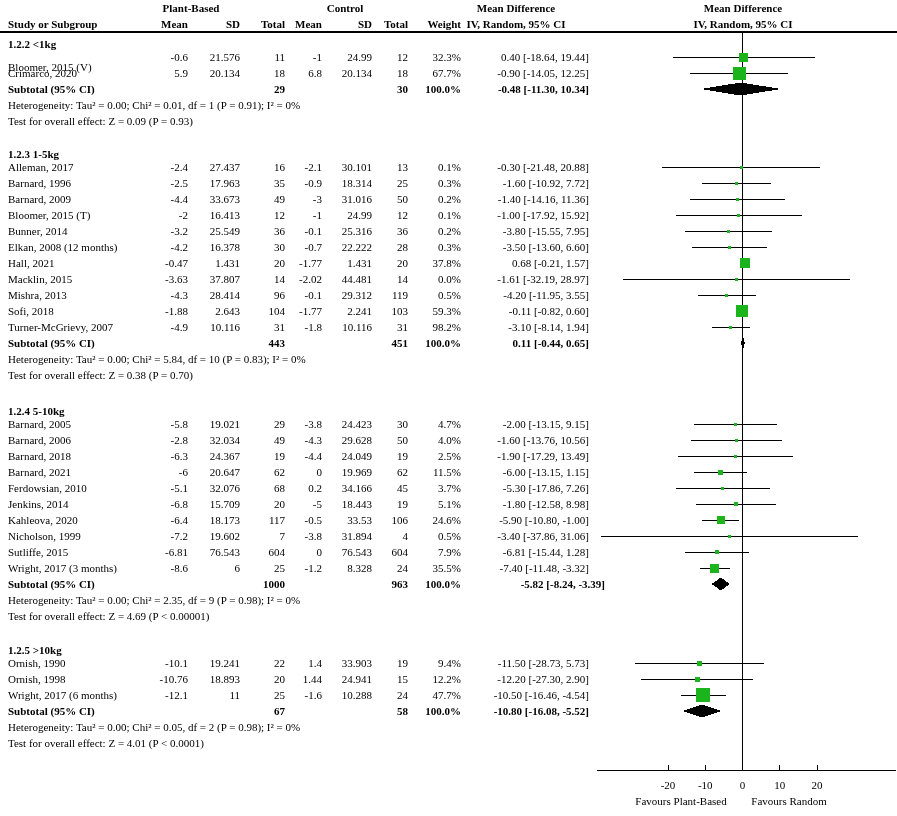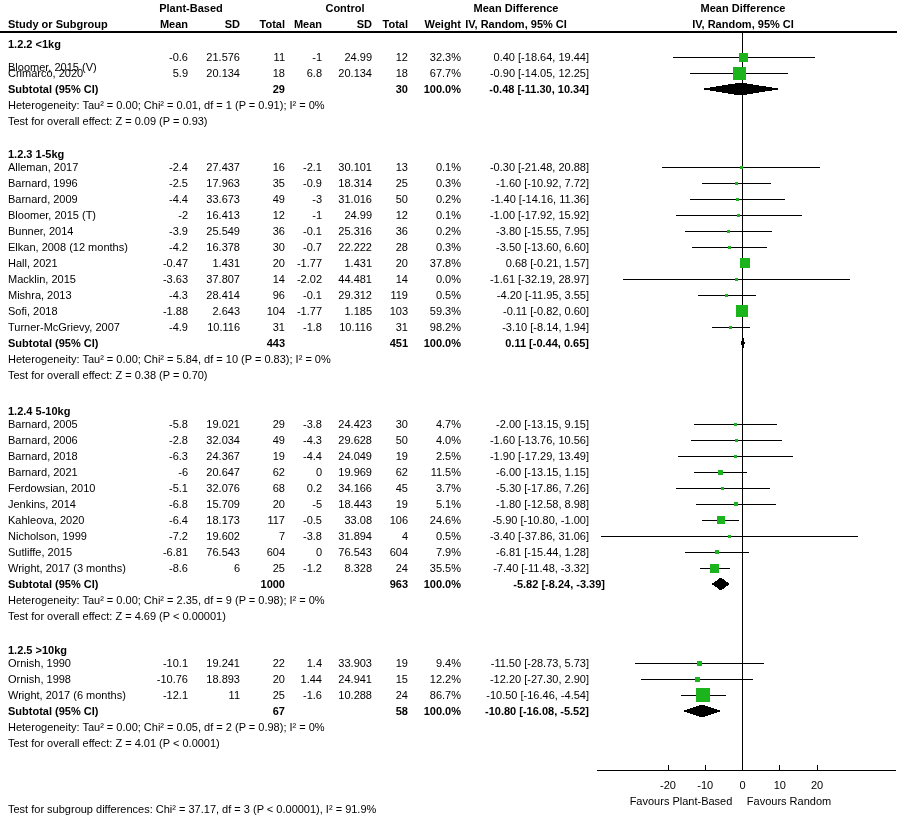--- a/index.html
+++ b/index.html
@@ -1,18 +1,18 @@
 <!DOCTYPE html>
 <html><head>
 <meta charset="utf-8">
 <style>
   html,body{margin:0;padding:0;background:#ffffff;}
   .canvas{
     position:relative;width:897px;height:816px;background:#ffffff;
-    font-family:Liberation Sans, sans-serif;font-size:11px;color:#000;
+    font-family:Liberation Serif, serif;font-size:11px;color:#000;
     overflow:hidden;
   }
   .t{position:absolute;white-space:nowrap;line-height:16px;height:16px;}
   .b{font-weight:bold;}
   .c{transform:translateX(-50%);}
   .rule{position:absolute;left:0;top:31px;width:897px;height:2px;background:#000;}
   svg{position:absolute;left:0;top:0;}
 </style>
 </head>
 <body>
@@ -161,21 +161,21 @@
       <div class="t" style="left:8px;top:207px">Bloomer, 2015 (T)</div>
       <div class="t" style="right:709px;top:207px">-2</div>
       <div class="t" style="right:657px;top:207px">16.413</div>
       <div class="t" style="right:612px;top:207px">12</div>
       <div class="t" style="right:575px;top:207px">-1</div>
       <div class="t" style="right:525px;top:207px">24.99</div>
       <div class="t" style="right:489px;top:207px">12</div>
       <div class="t" style="right:436px;top:207px">0.1%</div>
       <div class="t" style="right:308px;top:207px">-1.00 [-17.92, 15.92]</div>
       <div class="t" style="left:8px;top:223px">Bunner, 2014</div>
-      <div class="t" style="right:709px;top:223px">-3.9</div>
+      <div class="t" style="right:709px;top:223px">-3.2</div>
       <div class="t" style="right:657px;top:223px">25.549</div>
       <div class="t" style="right:612px;top:223px">36</div>
       <div class="t" style="right:575px;top:223px">-0.1</div>
       <div class="t" style="right:525px;top:223px">25.316</div>
       <div class="t" style="right:489px;top:223px">36</div>
       <div class="t" style="right:436px;top:223px">0.2%</div>
       <div class="t" style="right:308px;top:223px">-3.80 [-15.55, 7.95]</div>
       <div class="t" style="left:8px;top:239px">Elkan, 2008 (12 months)</div>
       <div class="t" style="right:709px;top:239px">-4.2</div>
       <div class="t" style="right:657px;top:239px">16.378</div>
@@ -210,21 +210,21 @@
       <div class="t" style="right:575px;top:287px">-0.1</div>
       <div class="t" style="right:525px;top:287px">29.312</div>
       <div class="t" style="right:489px;top:287px">119</div>
       <div class="t" style="right:436px;top:287px">0.5%</div>
       <div class="t" style="right:308px;top:287px">-4.20 [-11.95, 3.55]</div>
       <div class="t" style="left:8px;top:303px">Sofi, 2018</div>
       <div class="t" style="right:709px;top:303px">-1.88</div>
       <div class="t" style="right:657px;top:303px">2.643</div>
       <div class="t" style="right:612px;top:303px">104</div>
       <div class="t" style="right:575px;top:303px">-1.77</div>
-      <div class="t" style="right:525px;top:303px">1.185</div>
+      <div class="t" style="right:525px;top:303px">2.241</div>
       <div class="t" style="right:489px;top:303px">103</div>
       <div class="t" style="right:436px;top:303px">59.3%</div>
       <div class="t" style="right:308px;top:303px">-0.11 [-0.82, 0.60]</div>
       <div class="t" style="left:8px;top:319px">Turner-McGrievy, 2007</div>
       <div class="t" style="right:709px;top:319px">-4.9</div>
       <div class="t" style="right:657px;top:319px">10.116</div>
       <div class="t" style="right:612px;top:319px">31</div>
       <div class="t" style="right:575px;top:319px">-1.8</div>
       <div class="t" style="right:525px;top:319px">10.116</div>
       <div class="t" style="right:489px;top:319px">31</div>
@@ -290,21 +290,21 @@
       <div class="t" style="right:575px;top:496px">-5</div>
       <div class="t" style="right:525px;top:496px">18.443</div>
       <div class="t" style="right:489px;top:496px">19</div>
       <div class="t" style="right:436px;top:496px">5.1%</div>
       <div class="t" style="right:308px;top:496px">-1.80 [-12.58, 8.98]</div>
       <div class="t" style="left:8px;top:512px">Kahleova, 2020</div>
       <div class="t" style="right:709px;top:512px">-6.4</div>
       <div class="t" style="right:657px;top:512px">18.173</div>
       <div class="t" style="right:612px;top:512px">117</div>
       <div class="t" style="right:575px;top:512px">-0.5</div>
-      <div class="t" style="right:525px;top:512px">33.08</div>
+      <div class="t" style="right:525px;top:512px">33.53</div>
       <div class="t" style="right:489px;top:512px">106</div>
       <div class="t" style="right:436px;top:512px">24.6%</div>
       <div class="t" style="right:308px;top:512px">-5.90 [-10.80, -1.00]</div>
       <div class="t" style="left:8px;top:528px">Nicholson, 1999</div>
       <div class="t" style="right:709px;top:528px">-7.2</div>
       <div class="t" style="right:657px;top:528px">19.602</div>
       <div class="t" style="right:612px;top:528px">7</div>
       <div class="t" style="right:575px;top:528px">-3.8</div>
       <div class="t" style="right:525px;top:528px">31.894</div>
       <div class="t" style="right:489px;top:528px">4</div>
@@ -354,36 +354,35 @@
       <div class="t" style="right:489px;top:671px">15</div>
       <div class="t" style="right:436px;top:671px">12.2%</div>
       <div class="t" style="right:308px;top:671px">-12.20 [-27.30, 2.90]</div>
       <div class="t" style="left:8px;top:687px">Wright, 2017 (6 months)</div>
       <div class="t" style="right:709px;top:687px">-12.1</div>
       <div class="t" style="right:657px;top:687px">11</div>
       <div class="t" style="right:612px;top:687px">25</div>
       <div class="t" style="right:575px;top:687px">-1.6</div>
       <div class="t" style="right:525px;top:687px">10.288</div>
       <div class="t" style="right:489px;top:687px">24</div>
-      <div class="t" style="right:436px;top:687px">86.7%</div>
+      <div class="t" style="right:436px;top:687px">47.7%</div>
       <div class="t" style="right:308px;top:687px">-10.50 [-16.46, -4.54]</div>
       <div class="t b" style="left:8px;top:703px">Subtotal (95% CI)</div>
       <div class="t b" style="right:612px;top:703px">67</div>
       <div class="t b" style="right:489px;top:703px">58</div>
       <div class="t b" style="right:436px;top:703px">100.0%</div>
       <div class="t b" style="right:308px;top:703px">-10.80 [-16.08, -5.52]</div>
       <div class="t" style="left:8px;top:719px">Heterogeneity: Tau² = 0.00; Chi² = 0.05, df = 2 (P = 0.98); I² = 0%</div>
       <div class="t" style="left:8px;top:735px">Test for overall effect: Z = 4.01 (P &lt; 0.0001)</div>
     </div>
 
   <div id="ticks">
       <div class="t c" style="left:668px;top:777px">-20</div>
       <div class="t c" style="left:705.25px;top:777px">-10</div>
       <div class="t c" style="left:742.5px;top:777px">0</div>
       <div class="t c" style="left:779.75px;top:777px">10</div>
       <div class="t c" style="left:817px;top:777px">20</div>
     </div>
 
   <div class="t c" style="left:681px;top:793px">Favours Plant-Based</div>
   <div class="t c" style="left:789px;top:793px">Favours Random</div>
-  <div class="t" style="left:8px;top:801px">Test for subgroup differences: Chi² = 37.17, df = 3 (P &lt; 0.00001), I² = 91.9%</div>
 
 </div>
 
 </body></html>

